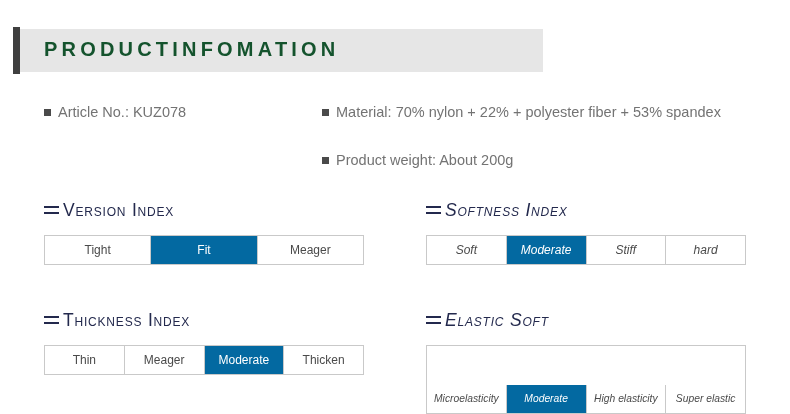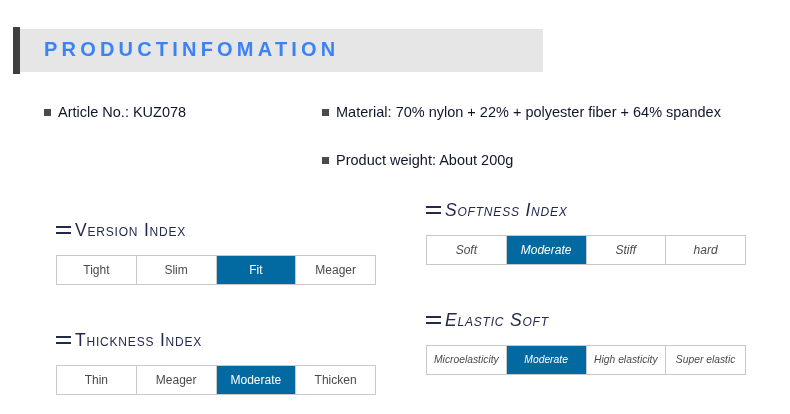--- a/index.html
+++ b/index.html
@@ -32,59 +32,59 @@
     height: 47px;
     background: #3f3f3f;
   }
   .header-title {
     position: absolute;
     left: 44px;
     top: 38px;
     font-size: 20px;
     font-weight: bold;
     letter-spacing: 4.2px;
-    color: #3b82f6;
+    color: #14532d;
     white-space: nowrap;
   }
 
   
   .specs {
     position: absolute;
     left: 0;
     top: 104px;
     width: 790px;
   }
   .spec-row {
     position: relative;
     height: 48px;
   }
   .spec-item {
     position: absolute;
     font-size: 14.5px;
-    color: #0f172a;
+    color: #737373;
     white-space: nowrap;
     display: flex;
     align-items: center;
   }
   .spec-item.col-left  { left: 44px; }
   .spec-item.col-right { left: 322px; }
   .bullet {
     display: inline-block;
     width: 7px;
     height: 7px;
     background: #4a4a4a;
     margin-right: 7px;
     flex: 0 0 auto;
   }
 
   
   .index-section {
     position: absolute;
   }
-  .index-section.left  { left: 56px; margin-top: 20px; }
+  .index-section.left  { left: 44px; }
   .index-section.right { left: 426px; font-style: italic; }
   .index-section.row1  { top: 199px; }
   .index-section.row2  { top: 309px; }
 
   .index-heading {
     display: flex;
     align-items: center;
     color: #23294d;
     white-space: nowrap;
     height: 22px;
@@ -139,56 +139,56 @@
     white-space: nowrap;
   }
   .scale-cell:last-child { border-right: none; }
   .scale-cell.active {
     background: #0369a1;
     color: #ffffff;
     font-weight: normal;
   }
   .scale-table.compact .scale-cell {
     font-size: 10.3px;
+    margin-top: 39px;
   }
 </style>
 </head>
 <body>
 
 <div class="header-banner"></div>
 <div class="header-accent"></div>
 <div class="header-title">PRODUCTINFOMATION</div>
 
 <div class="specs">
   <div class="spec-row">
     <div class="spec-item col-left">
       <span class="bullet"></span>
       <span>Article No.: KUZ078</span>
     </div>
     <div class="spec-item col-right">
       <span class="bullet"></span>
-      <span>Material: 70% nylon + 22% + polyester fiber + 64% spandex</span>
+      <span>Material: 70% nylon + 22% + polyester fiber + 53% spandex</span>
     </div>
   </div>
   <div class="spec-row">
     <div class="spec-item col-right">
       <span class="bullet"></span>
       <span>Product weight: About 200g</span>
     </div>
   </div>
 </div>
 
 <div class="index-section left row1">
   <div class="index-heading">
     <span class="eq-icon"></span>
     <span class="index-label">Version Index</span>
   </div>
   <div class="scale-table">
     <div class="scale-cell">Tight</div>
-    <div class="scale-cell">Slim</div>
     <div class="scale-cell active">Fit</div>
     <div class="scale-cell">Meager</div>
   </div>
 </div>
 
 <div class="index-section right row1">
   <div class="index-heading">
     <span class="eq-icon"></span>
     <span class="index-label">Softness Index</span>
   </div>

